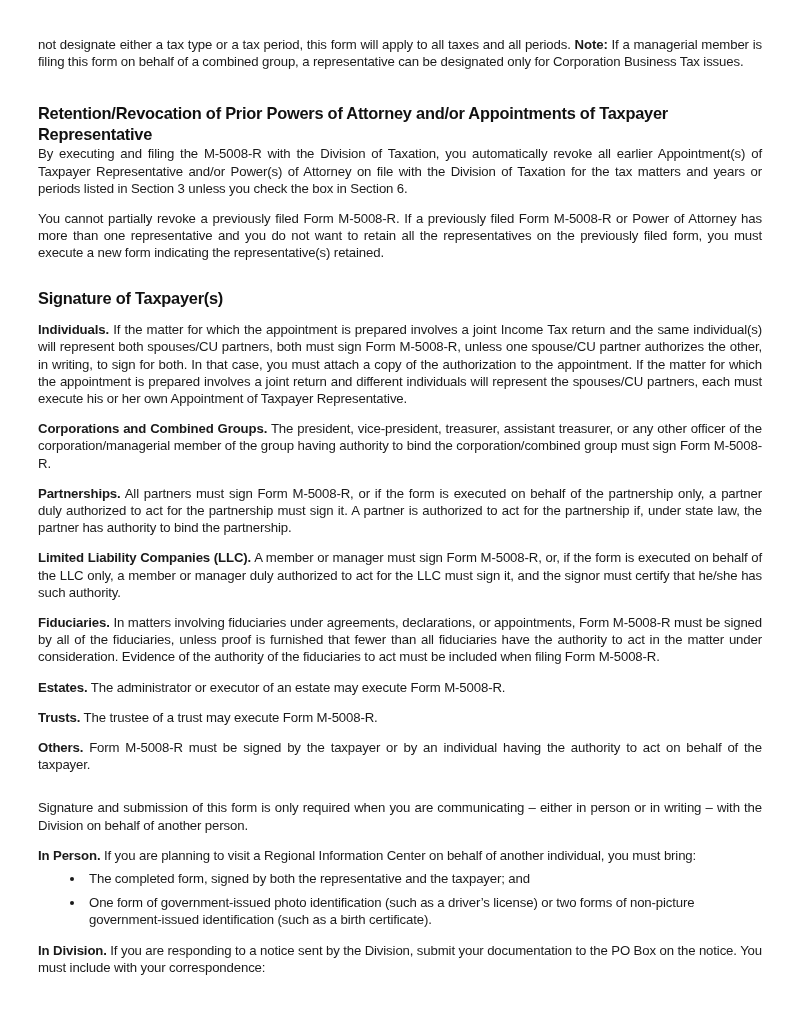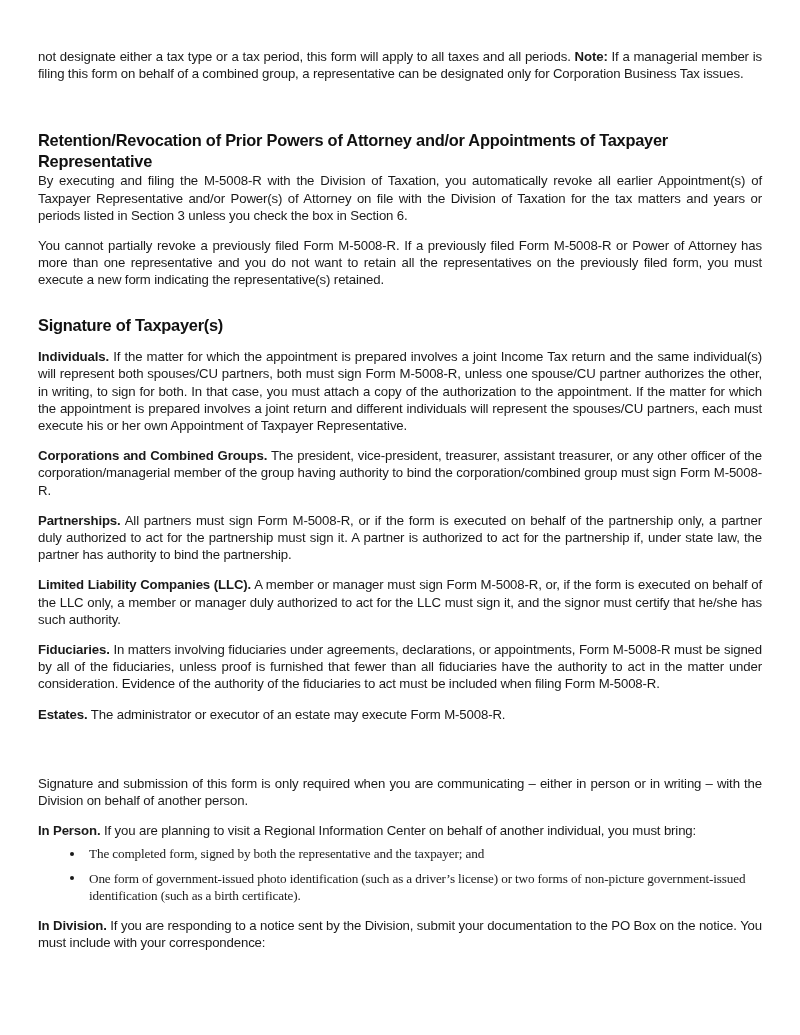--- a/index.html
+++ b/index.html
@@ -14,21 +14,21 @@
     font-family: "Liberation Sans", sans-serif;
     color: #1a1a1a;
     -webkit-font-smoothing: antialiased;
   }
   .page {
     position: relative;
     width: 800px;
     height: 1035px;
     background: #ffffff;
     box-sizing: border-box;
-    padding: 48px 38px 0 38px;
+    padding: 36px 38px 0 38px;
     overflow: hidden;
   }
   .content {
     width: 724px;
   }
 
   
   p.body {
     margin: 0;
     font-size: 13.2px;
@@ -45,36 +45,35 @@
     font-size: 16.4px;
     line-height: 20.5px;
     font-weight: bold;
     letter-spacing: -0.015em;
     color: #111111;
   }
   .heading-block {
     margin-top: 26px;
   }
   .heading-block.first {
-    margin-top: 48px;
+    margin-top: 33px;
   }
   h2.section-heading + p.body {
     margin-top: 1px;
   }
 
   .runin {
     font-weight: bold;
   }
 
   
   ul.bullets {
     margin: 6px 0 0 0;
     padding: 0;
     list-style: none;
-    font-family: Liberation Serif, serif;
   }
   ul.bullets li {
     position: relative;
     margin: 0 0 0 31px;
     padding: 0 0 0 20px;
     font-size: 13.2px;
     line-height: 17.2px;
     text-align: left;
     letter-spacing: -0.01em;
   }
@@ -128,22 +127,24 @@
       <div class="gap-md"></div>
       <p class="body"><span class="runin">Limited Liability Companies (LLC).</span><span> A member or manager must sign Form M-5008-R, or, if the form is executed on behalf of the LLC only, a member or manager duly authorized to act for the LLC must sign it, and the signor must certify that he/she has such authority.</span></p>
 
       <div class="gap-md"></div>
       <p class="body"><span class="runin">Fiduciaries.</span><span> In matters involving fiduciaries under agreements, declarations, or appointments, Form M-5008-R must be signed by all of the fiduciaries, unless proof is furnished that fewer than all fiduciaries have the authority to act in the matter under consideration. Evidence of the authority of the fiduciaries to act must be included when filing Form M-5008-R.</span></p>
 
       <div class="gap-md"></div>
       <p class="body"><span class="runin">Estates.</span><span> The administrator or executor of an estate may execute Form M-5008-R.</span></p>
 
       <div class="gap-md"></div>
+      <p class="body"><span class="runin">Trusts.</span><span> The trustee of a trust may execute Form M-5008-R.</span></p>
 
       <div class="gap-md"></div>
+      <p class="body"><span class="runin">Others.</span><span> Form M-5008-R must be signed by the taxpayer or by an individual having the authority to act on behalf of the taxpayer.</span></p>
     </div>
 
     <div class="heading-block">
       <p class="body">Signature and submission of this form is only required when you are communicating – either in person or in writing – with the Division on behalf of another person.</p>
 
       <div class="gap-md"></div>
       <p class="body"><span class="runin">In Person.</span><span> If you are planning to visit a Regional Information Center on behalf of another individual, you must bring:</span></p>
       <ul class="bullets">
         <li>
             <span class="dot"></span>

